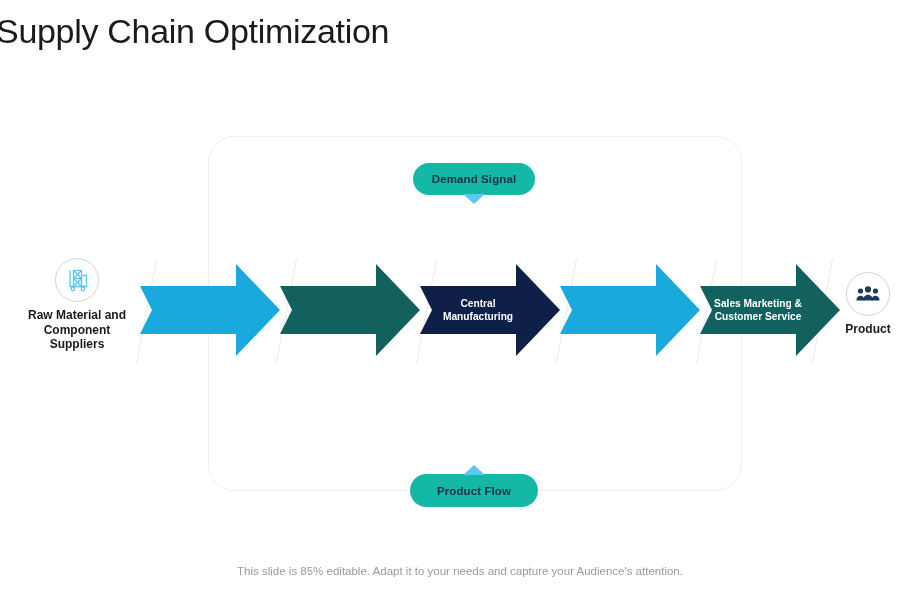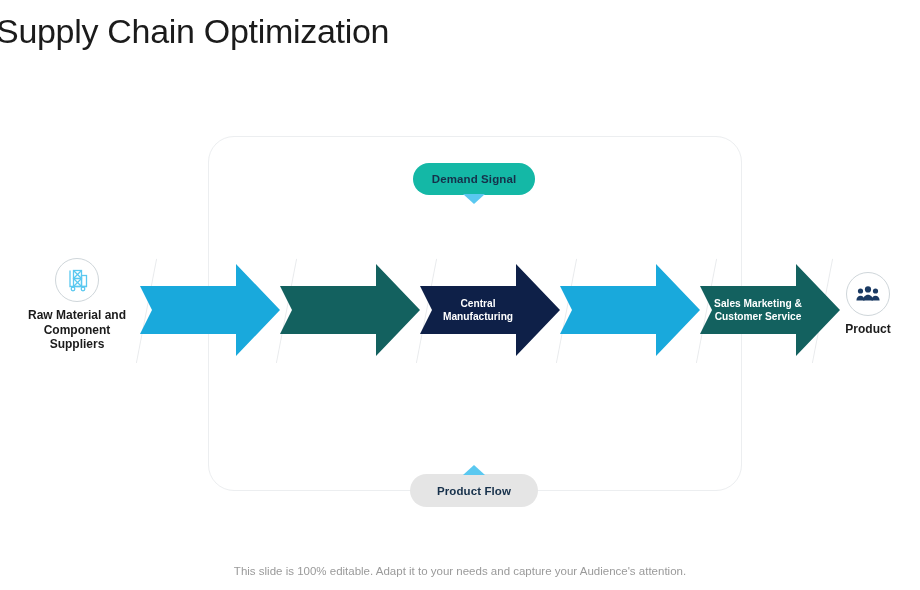--- a/index.html
+++ b/index.html
@@ -258,18 +258,18 @@
     </svg>
   </div>
   <div class="endpoint-label">Product</div>
 </div>
 
 <div class="badge" id="badge-demand-signal" style="background: #14b8a6; margin-top: 48px;">
   <span>Demand Signal</span>
   <span class="pointer" style="border-top-color: rgb(90, 200, 240);"></span>
 </div>
 
-<div class="badge" id="badge-product-flow" style="background: #e5e5e5;">
+<div class="badge" id="badge-product-flow" style="background: #14b8a6;">
   <span>Product Flow</span>
   <span class="pointer" style="border-bottom-color: rgb(90, 200, 240);"></span>
 </div>
 
-<div id="footer-note">This slide is 100% editable. Adapt it to your needs and capture your Audience's attention.</div>
+<div id="footer-note">This slide is 85% editable. Adapt it to your needs and capture your Audience's attention.</div>
 
 </body></html>

